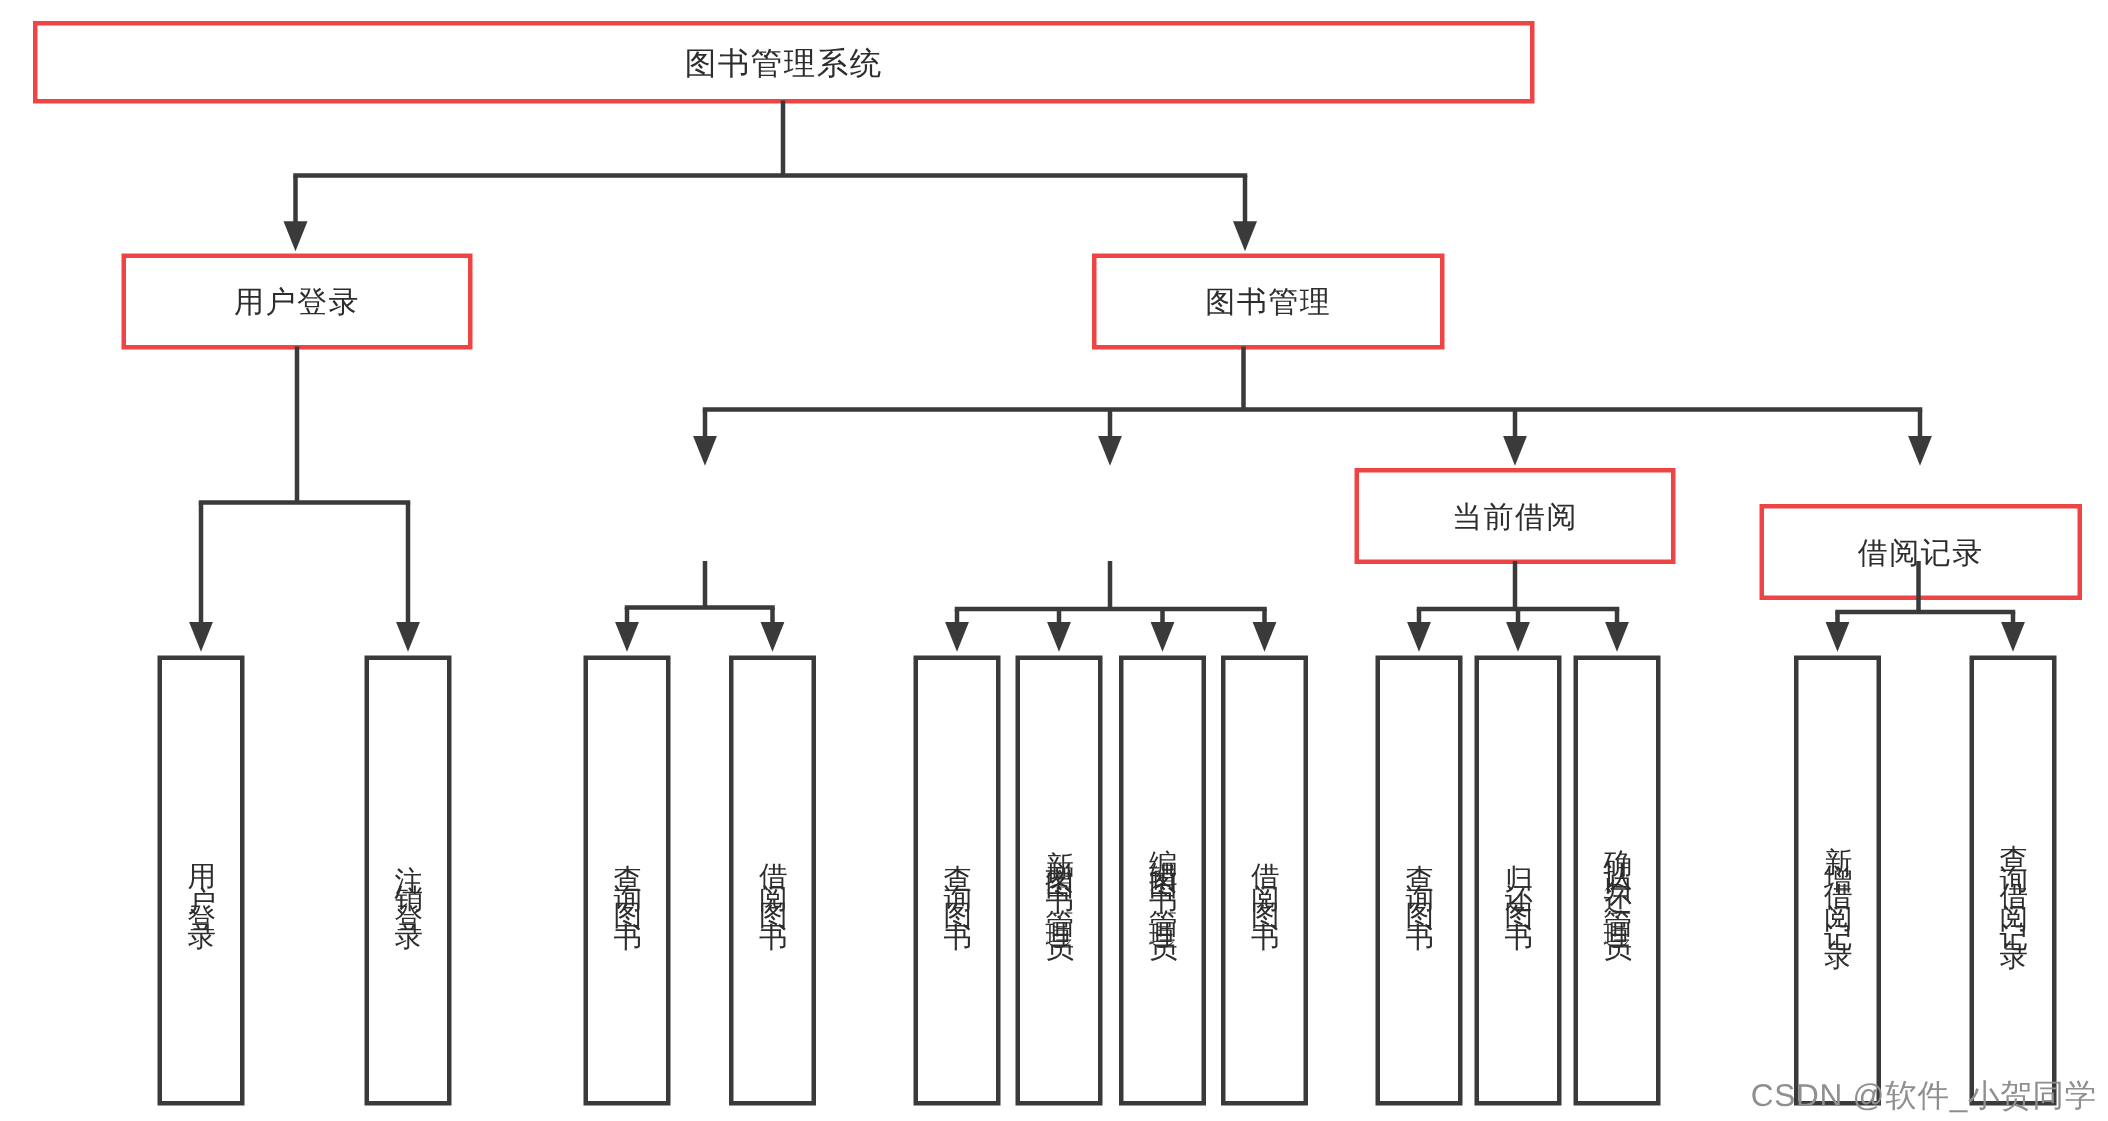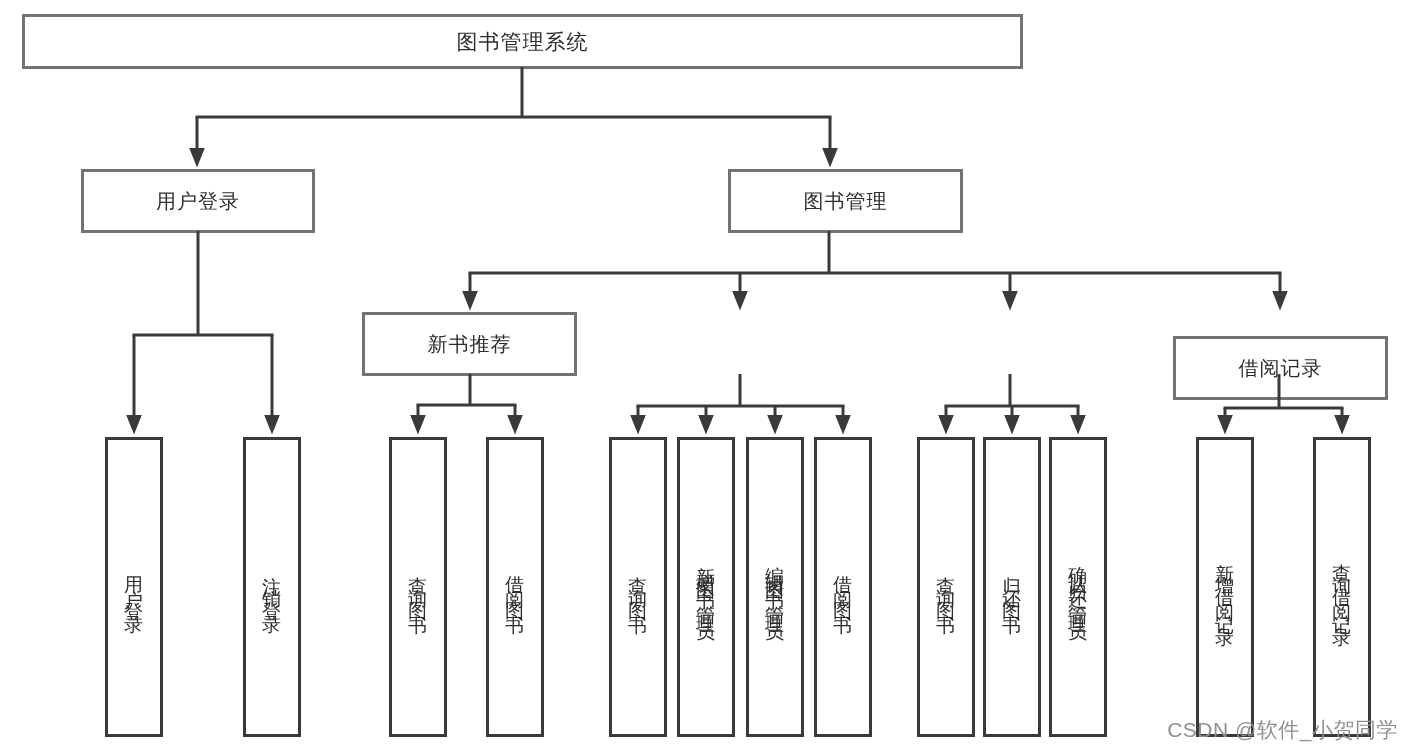--- a/index.html
+++ b/index.html
@@ -3,21 +3,21 @@
 <meta charset="utf-8">
 <style>
   html,body{margin:0;padding:0;background:#ffffff;}
   .stage{
     position:relative;width:1405px;height:747px;background:#ffffff;overflow:hidden;
     font-family:"Liberation Sans","DejaVu Sans",sans-serif;
   }
   .connectors{position:absolute;left:0;top:0;pointer-events:none;z-index:5;}
   .ln{stroke:#3a3a3a;stroke-width:3;fill:none;}
   .node{
-    position:absolute;background:#ffffff;border:3px solid #737373;box-sizing:border-box;
+    position:absolute;background:#ffffff;border:3px solid #ef4444;box-sizing:border-box;
     display:flex;align-items:center;justify-content:center;
     color:#2d2d2d;font-size:20px;letter-spacing:1px;z-index:2;
   }
   .node.root{font-size:21px;}
   .leafbox{
     position:absolute;background:#ffffff;border:3px solid #3a3a3a;box-sizing:border-box;
     display:flex;align-items:center;justify-content:center;z-index:2;
   }
   .vtext{
     writing-mode:vertical-rl;text-orientation:mixed;
@@ -93,22 +93,22 @@
     <span>图书管理系统</span>
   </div>
 
   <div class="node" style="left:81px;top:169px;width:234px;height:64px;">
     <span>用户登录</span>
   </div>
   <div class="node" style="left:712px;top:169px;width:235px;height:64px;margin-left:16px;">
     <span>图书管理</span>
   </div>
 
-  <div class="node" style="left:362px;top:312px;width:215px;height:64px;">
-    <span>新书推荐</span>
+  <div class="node" style="left:903px;top:312px;width:214px;height:64px;">
+    <span>当前借阅</span>
   </div>
   <div class="node" style="left:1173px;top:312px;width:215px;height:64px;margin-top:24px;">
     <span>借阅记录</span>
   </div>
 
   <div class="leafbox" style="left:105px;top:437px;width:58px;height:300px;">
     <span class="vtext">用户登录</span>
   </div>
   <div class="leafbox" style="left:243px;top:437px;width:58px;height:300px;">
     <span class="vtext">注销登录</span>

